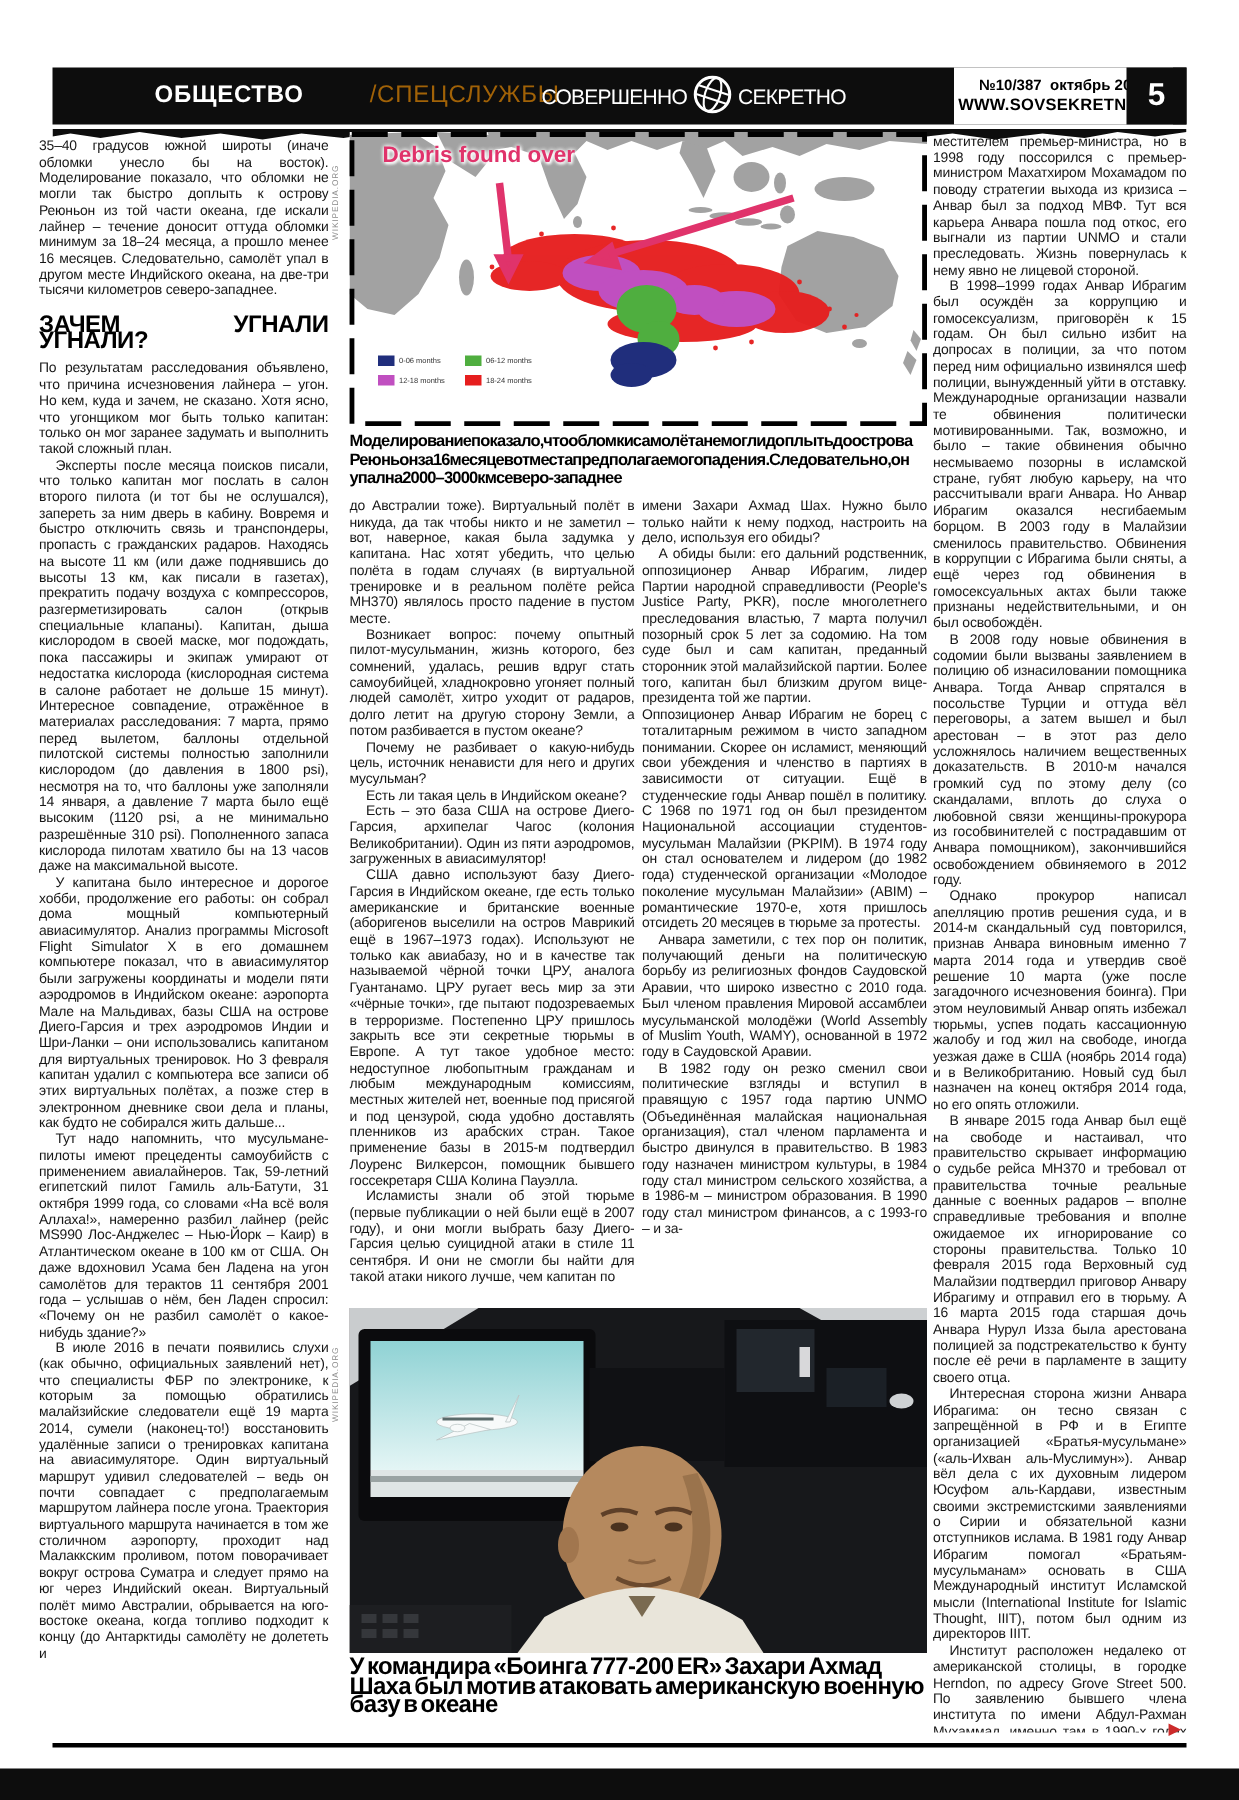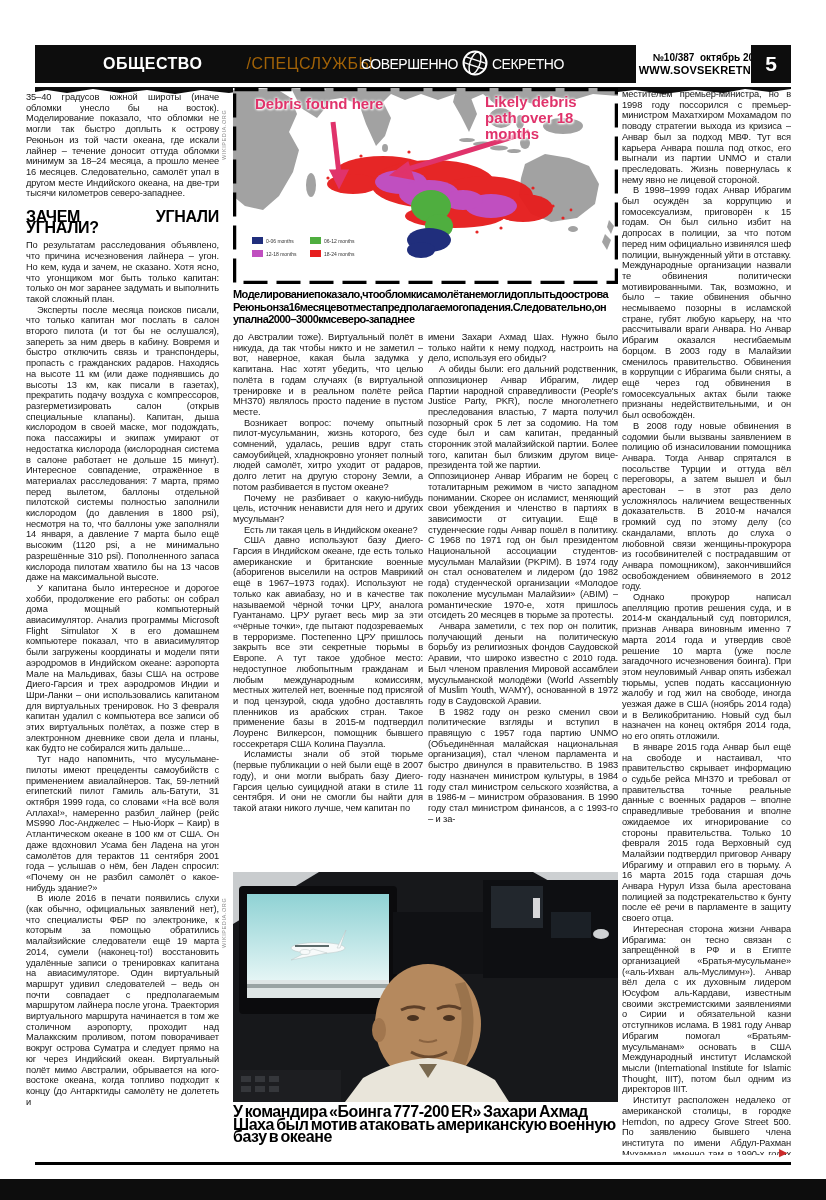--- a/index.html
+++ b/index.html
@@ -153,22 +153,21 @@
 
       <g stroke="#e0336b" stroke-width="5" fill="#e0336b">
         <line x1="100" y1="34" x2="106" y2="86"></line>
           <polygon points="106,96 100,84 112,84"></polygon>
         <line x1="296" y1="44" x2="172" y2="82"></line>
           <polygon points="162,86 174,77 178,89"></polygon>
       </g>
 
       <rect x="1.5" y="1.5" width="382" height="193" fill="none" stroke="#000" stroke-width="3.5" stroke-dasharray="24 9"></rect>
     </svg>
-    <div class="map-label" id="map-label-left">Debris found here</div>
-    <div class="map-label" id="map-label-right">Likely debris path over 18 months</div>
+    <div class="map-label" id="map-label-left">Debris found over</div>
     <div class="map-legend">
       <div class="legend-item">
         <span class="legend-swatch" style="background: rgb(32, 46, 124);"></span>
         <span>0-06 months</span>
       </div>
       <div class="legend-item">
         <span class="legend-swatch" style="background: rgb(79, 174, 63);"></span>
         <span>06-12 months</span>
       </div>
       <div class="legend-item">
@@ -191,20 +190,21 @@
       <p>Эксперты после месяца поисков писали, что только капитан мог послать в салон второго пилота (и тот бы не ослушался), запереть за ним дверь в кабину. Вовремя и быстро отключить связь и транспондеры, пропасть с гражданских радаров. Находясь на высоте 11 км (или даже поднявшись до высоты 13 км, как писали в газетах), прекратить подачу воздуха с компрессоров, разгерметизировать салон (открыв специальные клапаны). Капитан, дыша кислородом в своей маске, мог подождать, пока пассажиры и экипаж умирают от недостатка кислорода (кислородная система в салоне работает не дольше 15 минут). Интересное совпадение, отражённое в материалах расследования: 7 марта, прямо перед вылетом, баллоны отдельной пилотской системы полностью заполнили кислородом (до давления в 1800 psi), несмотря на то, что баллоны уже заполняли 14 января, а давление 7 марта было ещё высоким (1120 psi, а не минимально разрешённые 310 psi). Пополненного запаса кислорода пилотам хватило бы на 13 часов даже на максимальной высоте.</p>
       <p>У капитана было интересное и дорогое хобби, продолжение его работы: он собрал дома мощный компьютерный авиасимулятор. Анализ программы Microsoft Flight Simulator X в его домашнем компьютере показал, что в авиасимулятор были загружены координаты и модели пяти аэродромов в Индийском океане: аэропорта Мале на Мальдивах, базы США на острове Диего-Гарсия и трех аэродромов Индии и Шри-Ланки – они использовались капитаном для виртуальных тренировок. Но 3 февраля капитан удалил с компьютера все записи об этих виртуальных полётах, а позже стер в электронном дневнике свои дела и планы, как будто не собирался жить дальше...</p>
       <p>Тут надо напомнить, что мусульмане-пилоты имеют прецеденты самоубийств с применением авиалайнеров. Так, 59-летний египетский пилот Гамиль аль-Батути, 31 октября 1999 года, со словами «На всё воля Аллаха!», намеренно разбил лайнер (рейс MS990 Лос-Анджелес – Нью-Йорк – Каир) в Атлантическом океане в 100 км от США. Он даже вдохновил Усама бен Ладена на угон самолётов для терактов 11 сентября 2001 года – услышав о нём, бен Ладен спросил: «Почему он не разбил самолёт о какое-нибудь здание?»</p>
       <p>В июле 2016 в печати появились слухи (как обычно, официальных заявлений нет), что специалисты ФБР по электронике, к которым за помощью обратились малайзийские следователи ещё 19 марта 2014, сумели (наконец-то!) восстановить удалённые записи о тренировках капитана на авиасимуляторе. Один виртуальный маршрут удивил следователей – ведь он почти совпадает с предполагаемым маршрутом лайнера после угона. Траектория виртуального маршрута начинается в том же столичном аэропорту, проходит над Малаккским проливом, потом поворачивает вокруг острова Суматра и следует прямо на юг через Индийский океан. Виртуальный полёт мимо Австралии, обрывается на юго-востоке океана, когда топливо подходит к концу (до Антарктиды самолёту не долететь и</p>
     </div>
   <div class="col" id="col2">
       <p class="flush">до Австралии тоже). Виртуальный полёт в никуда, да так чтобы никто и не заметил – вот, наверное, какая была задумка у капитана. Нас хотят убедить, что целью полёта в годам случаях (в виртуальной тренировке и в реальном полёте рейса MH370) являлось просто падение в пустом месте.</p>
       <p>Возникает вопрос: почему опытный пилот-мусульманин, жизнь которого, без сомнений, удалась, решив вдруг стать самоубийцей, хладнокровно угоняет полный людей самолёт, хитро уходит от радаров, долго летит на другую сторону Земли, а потом разбивается в пустом океане?</p>
       <p>Почему не разбивает о какую-нибудь цель, источник ненависти для него и других мусульман?</p>
       <p>Есть ли такая цель в Индийском океане?</p>
+      <p>Есть – это база США на острове Диего-Гарсия, архипелаг Чагос (колония Великобритании). Один из пяти аэродромов, загруженных в авиасимулятор!</p>
       <p>США давно используют базу Диего-Гарсия в Индийском океане, где есть только американские и британские военные (аборигенов выселили на остров Маврикий ещё в 1967–1973 годах). Используют не только как авиабазу, но и в качестве так называемой чёрной точки ЦРУ, аналога Гуантанамо. ЦРУ ругает весь мир за эти «чёрные точки», где пытают подозреваемых в терроризме. Постепенно ЦРУ пришлось закрыть все эти секретные тюрьмы в Европе. А тут такое удобное место: недоступное любопытным гражданам и любым международным комиссиям, местных жителей нет, военные под присягой и под цензурой, сюда удобно доставлять пленников из арабских стран. Такое применение базы в 2015-м подтвердил Лоуренс Вилкерсон, помощник бывшего госсекретаря США Колина Пауэлла.</p>
       <p>Исламисты знали об этой тюрьме (первые публикации о ней были ещё в 2007 году), и они могли выбрать базу Диего-Гарсия целью суицидной атаки в стиле 11 сентября. И они не смогли бы найти для такой атаки никого лучше, чем капитан по</p>
     </div>
   <div class="col" id="col3">
       <p class="flush">имени Захари Ахмад Шах. Нужно было только найти к нему подход, настроить на дело, используя его обиды?</p>
       <p>А обиды были: его дальний родственник, оппозиционер Анвар Ибрагим, лидер Партии народной справедливости (People's Justice Party, PKR), после многолетнего преследования властью, 7 марта получил позорный срок 5 лет за содомию. На том суде был и сам капитан, преданный сторонник этой малайзийской партии. Более того, капитан был близким другом вице-президента той же партии.</p>
       <p class="flush">Оппозиционер Анвар Ибрагим не борец с тоталитарным режимом в чисто западном понимании. Скорее он исламист, меняющий свои убеждения и членство в партиях в зависимости от ситуации. Ещё в студенческие годы Анвар пошёл в политику. С 1968 по 1971 год он был президентом Национальной ассоциации студентов-мусульман Малайзии (PKPIM). В 1974 году он стал основателем и лидером (до 1982 года) студенческой организации «Молодое поколение мусульман Малайзии» (ABIM) – романтические 1970-е, хотя пришлось отсидеть 20 месяцев в тюрьме за протесты.</p>
       <p>Анвара заметили, с тех пор он политик, получающий деньги на политическую борьбу из религиозных фондов Саудовской Аравии, что широко известно с 2010 года. Был членом правления Мировой ассамблеи мусульманской молодёжи (World Assembly of Muslim Youth, WAMY), основанной в 1972 году в Саудовской Аравии.</p>
       <p>В 1982 году он резко сменил свои политические взгляды и вступил в правящую с 1957 года партию UNMO (Объединённая малайская национальная организация), стал членом парламента и быстро двинулся в правительство. В 1983 году назначен министром культуры, в 1984 году стал министром сельского хозяйства, а в 1986-м – министром образования. В 1990 году стал министром финансов, а с 1993-го – и за-</p>
     </div>

